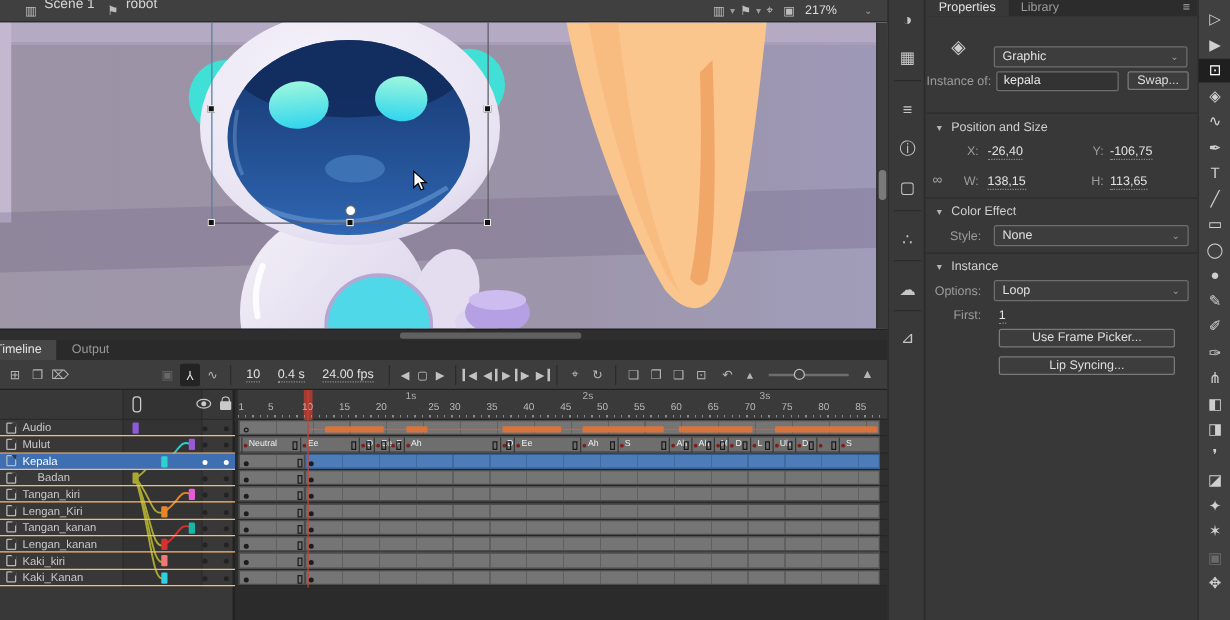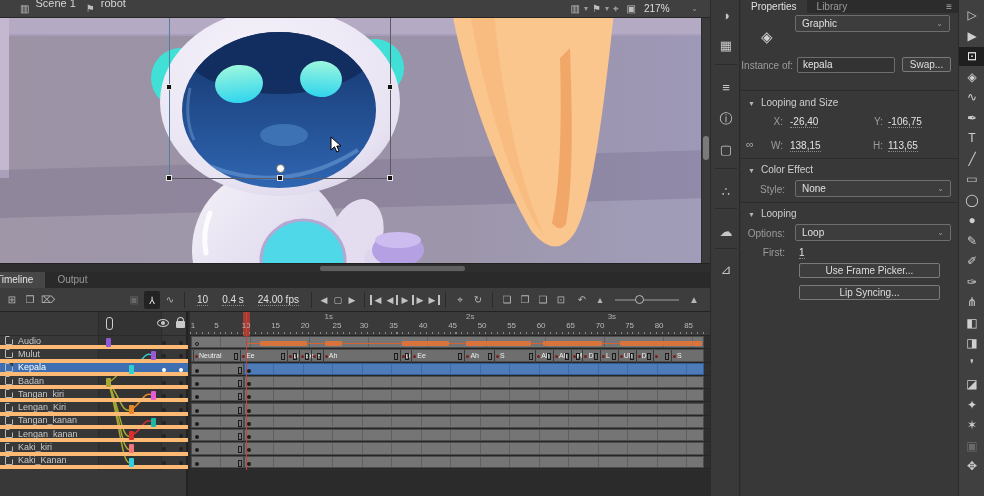--- a/index.html
+++ b/index.html
@@ -46,21 +46,21 @@
   #zoomknob{position:absolute;left:20px;top:-4px;width:9px;height:9px;border:1px solid #bbb;border-radius:50%;background:#3d3d3d}
 
   #tl-body{left:0;top:312px;width:710px;height:184px;background:#2b2b2b}
   #tl-left{position:absolute;left:0;top:0;width:188px;height:184px;background:#383838;border-right:2px solid #222}
   #tl-left-header{position:absolute;left:0;top:0;width:188px;height:24px;border-bottom:1px solid #2a2a2a}
   #parent-col-icon{position:absolute;left:106px;top:5px;width:7px;height:13px;border:1px solid #cfcfcf;border-radius:3px}
   .eye-ic{position:absolute;left:157px;top:7px;width:12px;height:8px;border:1px solid #c9c9c9;border-radius:50%}
   .eye-ic::after{content:"";position:absolute;left:3px;top:1px;width:4px;height:4px;border-radius:50%;background:#c9c9c9}
   .lock-ic{position:absolute;left:176px;top:9px;width:9px;height:7px;background:#c9c9c9;border-radius:1px}
   .lock-ic::before{content:"";position:absolute;left:1px;top:-4px;width:5px;height:5px;border:1.5px solid #c9c9c9;border-bottom:none;border-radius:4px 4px 0 0}
-  .lrow{position:absolute;left:0;width:188px;height:13.3px;display:flex;align-items:center;border-bottom:4px solid #fdba74;color:#c9c9c9}
+  .lrow{position:absolute;left:0;width:188px;height:13.3px;display:flex;align-items:center;border-bottom:1px solid #fdba74;color:#c9c9c9}
   .lrow.sel{background:#3d6fb2;color:#fff}
   .lrow .page{width:8px;height:9px;border:1px solid #b9b9b9;border-radius:1px;margin:0 5px 0 5px;position:relative}
   .lrow .page::after{content:"";position:absolute;right:-1px;top:-1px;border:2px solid transparent;border-top-color:#383838;border-right-color:#383838}
   .lname{font-size:9px;white-space:nowrap}
   .swatch{position:absolute;top:2px;width:5px;height:9px;border-radius:1px}
   .dots{position:absolute;width:4px;height:4px;border-radius:50%;background:#232323;top:5px}
   .lrow.sel .dots{background:#fff}
   #wires{position:absolute;left:98px;top:24px;width:64px;height:135px;overflow:visible}
   #parent-col-bg{position:absolute;left:98px;top:0;width:64px;height:158px;background:#333;border-left:1px solid #2c2c2c;border-right:1px solid #2c2c2c}
 
@@ -301,21 +301,21 @@
             <span class="dots" style="left: 162px;"></span>
             <span class="dots" style="left: 179px;"></span>
           </div>
           <div class="lrow sel" style="top: 50.6px;">
             <span class="page"></span>
             <span class="lname">Kepala</span>
             <span class="swatch" style="left: 129px; background: rgb(47, 208, 208);"></span>
             <span class="dots" style="left: 162px;"></span>
             <span class="dots" style="left: 179px;"></span>
           </div>
-          <div class="lrow" style="top: 63.9px;">
+          <div class="lrow" style="top: 63.9px; gap: 12px;">
             <span class="page"></span>
             <span class="lname">Badan</span>
             <span class="swatch" style="left: 106px; background: rgb(168, 168, 50);"></span>
             <span class="dots" style="left: 162px;"></span>
             <span class="dots" style="left: 179px;"></span>
           </div>
           <div class="lrow" style="top: 77.2px;">
             <span class="page"></span>
             <span class="lname">Tangan_kiri</span>
             <span class="swatch" style="left: 151px; background: rgb(229, 92, 214);"></span>
@@ -361,21 +361,21 @@
     </div>
     <div id="tl-frames">
       <div id="ruler">
         <div id="rmarker" style="left: 52.6px;"></div>
         <div class="ticks"></div>
       <span class="fnum" style="left: 3px;">1</span>
           <span class="fnum" style="left: 26.6px;">5</span>
           <span class="fnum" style="left: 56.1px;">10</span>
           <span class="fnum" style="left: 85.6px;">15</span>
           <span class="fnum" style="left: 115.1px;">20</span>
-          <span class="fnum" style="left: 147px;">25</span>
+          <span class="fnum" style="left: 157px;">25</span>
           <span class="fnum" style="left: 174.1px;">30</span>
           <span class="fnum" style="left: 203.6px;">35</span>
           <span class="fnum" style="left: 233.1px;">40</span>
           <span class="fnum" style="left: 262.6px;">45</span>
           <span class="fnum" style="left: 292.1px;">50</span>
           <span class="fnum" style="left: 321.6px;">55</span>
           <span class="fnum" style="left: 351.1px;">60</span>
           <span class="fnum" style="left: 380.6px; text-align: center;">65</span>
           <span class="fnum" style="left: 410.1px;">70</span>
           <span class="fnum" style="left: 439.6px;">75</span>
@@ -571,32 +571,32 @@
     </div>
 
   <div id="props" class="abs">
     <div id="props-tabs">
       <div class="ptab active">Properties</div>
       <div class="ptab">Library</div>
       <span id="props-menu">≡</span>
     </div>
 
     <span id="sym-icon">◈</span>
-    <div class="dd" style="left:54px;top:15px;width:155px">
+    <div class="dd" style="left:54px;top:37px;width:155px">
       <span>Graphic</span>
       <span class="chev">⌄</span>
     </div>
 
     <span class="plabel" style="left:0;top:60px;width:52px">Instance of:</span>
     <div class="field" style="left:56px;top:57px;width:98px">kepala</div>
     <div class="pbtn" style="left:161px;top:57px;width:49px">Swap...</div>
 
     <div class="pdiv" style="top:90px"></div>
     <div class="sechead" style="left:7px;top:97px">
-      <span class="tri">▼</span><span>Looping and Size</span>
+      <span class="tri">▼</span><span>Position and Size</span>
     </div>
     <span class="plabel" style="left:16px;top:116px;width:26px">X:</span>
     <span class="pval hot" style="left:49px;top:116px">-26,40</span>
     <span class="plabel" style="left:116px;top:116px;width:26px">Y:</span>
     <span class="pval hot" style="left:147px;top:116px">-106,75</span>
     <span id="link-icon">∞</span>
     <span class="plabel" style="left:16px;top:140px;width:26px">W:</span>
     <span class="pval hot" style="left:49px;top:140px">138,15</span>
     <span class="plabel" style="left:116px;top:140px;width:26px">H:</span>
     <span class="pval hot" style="left:147px;top:140px">113,65</span>
@@ -606,21 +606,21 @@
       <span class="tri">▼</span><span>Color Effect</span>
     </div>
     <span class="plabel" style="left:10px;top:184px;width:34px">Style:</span>
     <div class="dd" style="left:54px;top:180px;width:156px">
       <span>None</span>
       <span class="chev">⌄</span>
     </div>
 
     <div class="pdiv" style="top:202px"></div>
     <div class="sechead" style="left:7px;top:208px">
-      <span class="tri">▼</span><span>Looping</span>
+      <span class="tri">▼</span><span>Instance</span>
     </div>
     <span class="plabel" style="left:0;top:228px;width:44px">Options:</span>
     <div class="dd" style="left:54px;top:224px;width:156px">
       <span>Loop</span>
       <span class="chev">⌄</span>
     </div>
     <span class="plabel" style="left:10px;top:247px;width:34px">First:</span>
     <span class="pval hot" style="left:58px;top:247px">1</span>
     <div class="pbtn" style="left:58px;top:285px;width:141px">Lip Syncing...</div>
     <div class="pbtn" style="left:58px;top:263px;width:141px">Use Frame Picker...</div>

